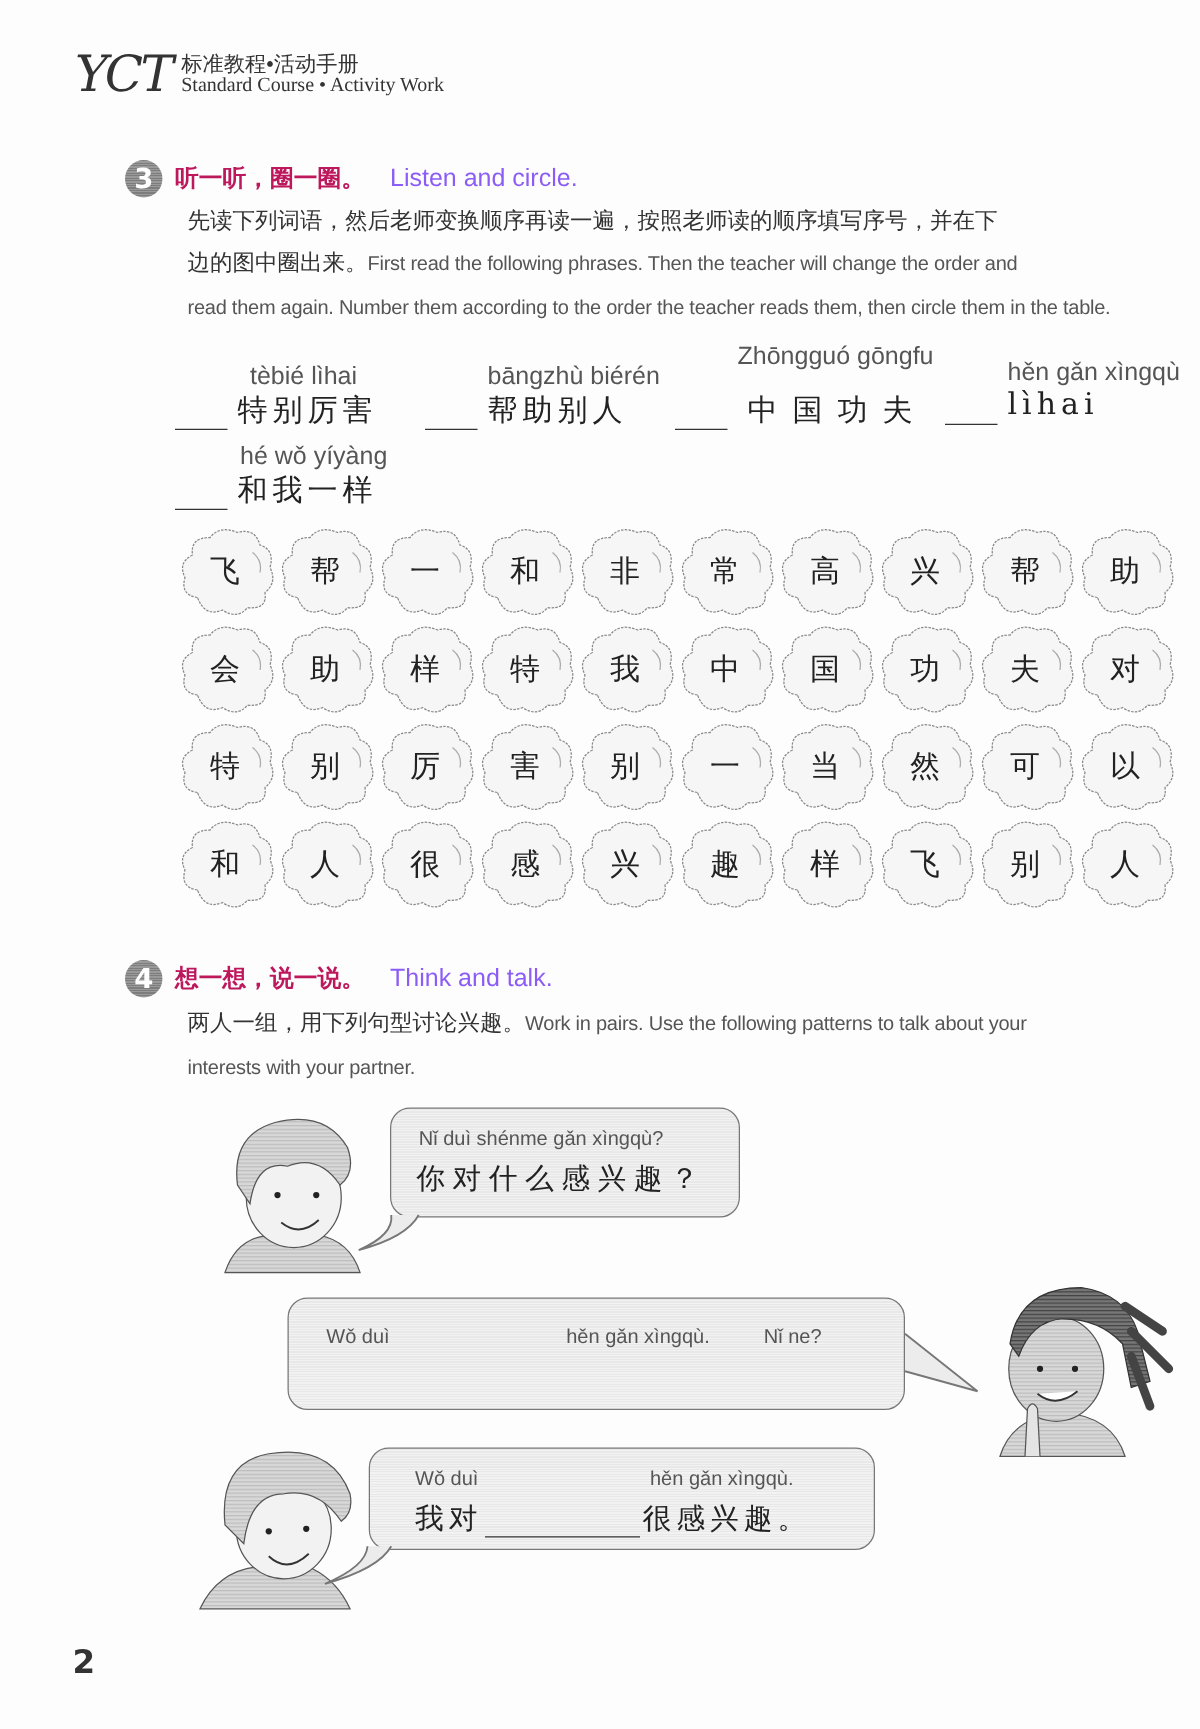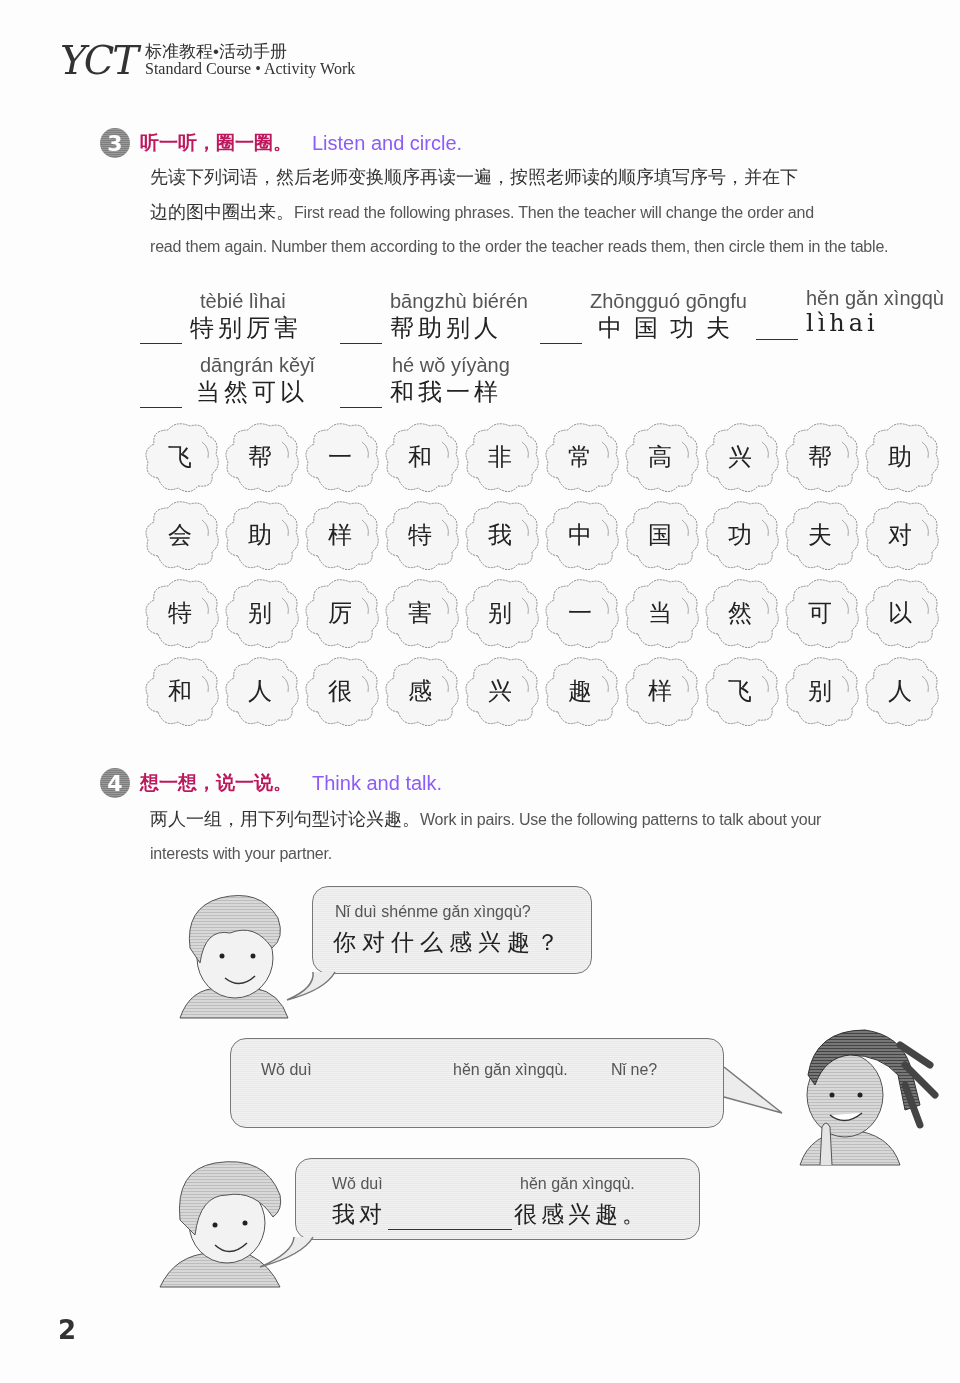--- a/index.html
+++ b/index.html
@@ -89,39 +89,32 @@
       <span class="blank"></span>
       <div class="ph-block">
         <span class="pinyin" style="padding-left:0;">bāngzhù biérén</span>
         <span class="hanzi">帮助别人</span>
       </div>
     </div>
     <div class="phrase" style="width:216px;">
       <span class="blank"></span>
       <div class="ph-block">
         <span class="pinyin" style="padding-left:0;">Zhōngguó gōngfu</span>
-        <span class="hanzi" style="letter-spacing:12px; padding-left:8px;">中国功夫</span>
+        <span class="hanzi" style="letter-spacing:12px; padding-left:8px;margin-top:16px;">中国功夫</span>
       </div>
     </div>
     <div class="phrase" style="width:184px;align-items:center;">
       <span class="blank"></span>
       <div class="ph-block">
         <span class="pinyin" style="padding-left:0;">hěn gǎn xìngqù</span>
         <span class="hanzi">lìhai</span>
       </div>
     </div>
   </div>
   <div class="phrase-row">
-    <div class="phrase">
-      <span class="blank"></span>
-      <div class="ph-block">
-        <span class="pinyin">dāngrán  kěyǐ</span>
-        <span class="hanzi" style="padding-left:6px;">当然可以</span>
-      </div>
-    </div>
     <div class="phrase">
       <span class="blank"></span>
       <div class="ph-block">
         <span class="pinyin" style="padding-left:2px;">hé wǒ yíyàng</span>
         <span class="hanzi">和我一样</span>
       </div>
     </div>
   </div>
 </div>
 

